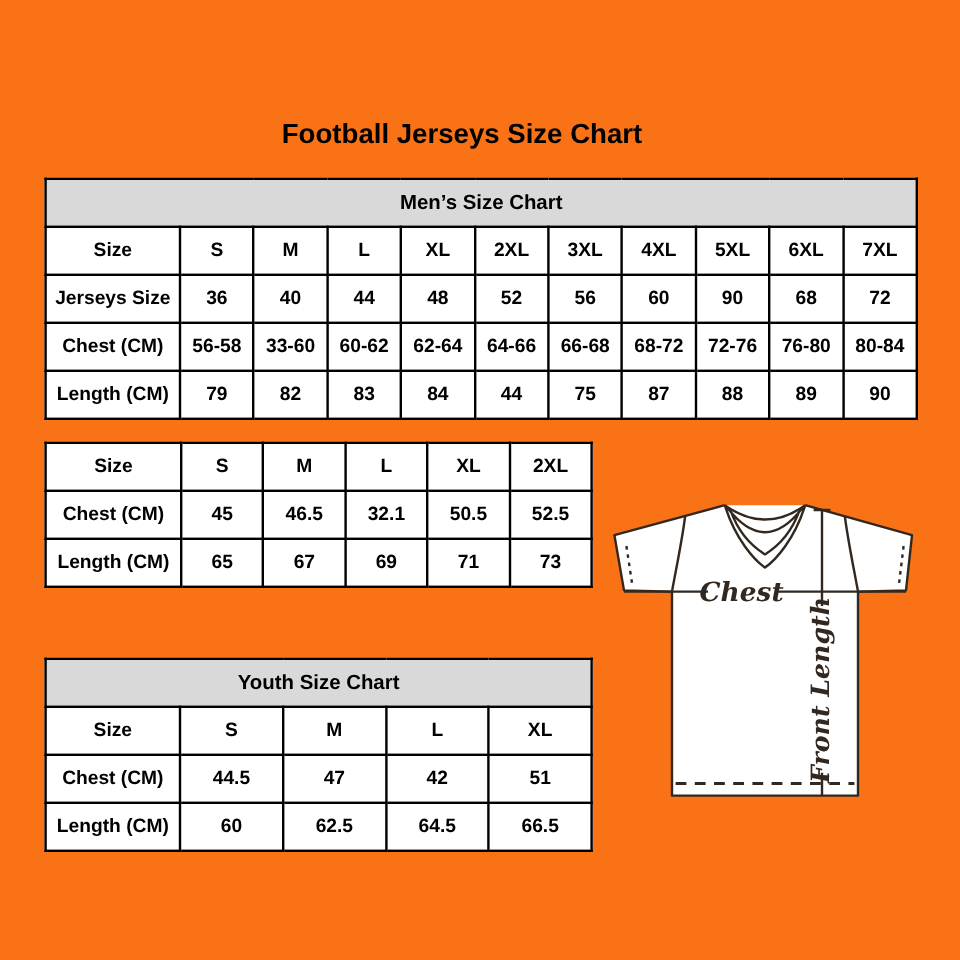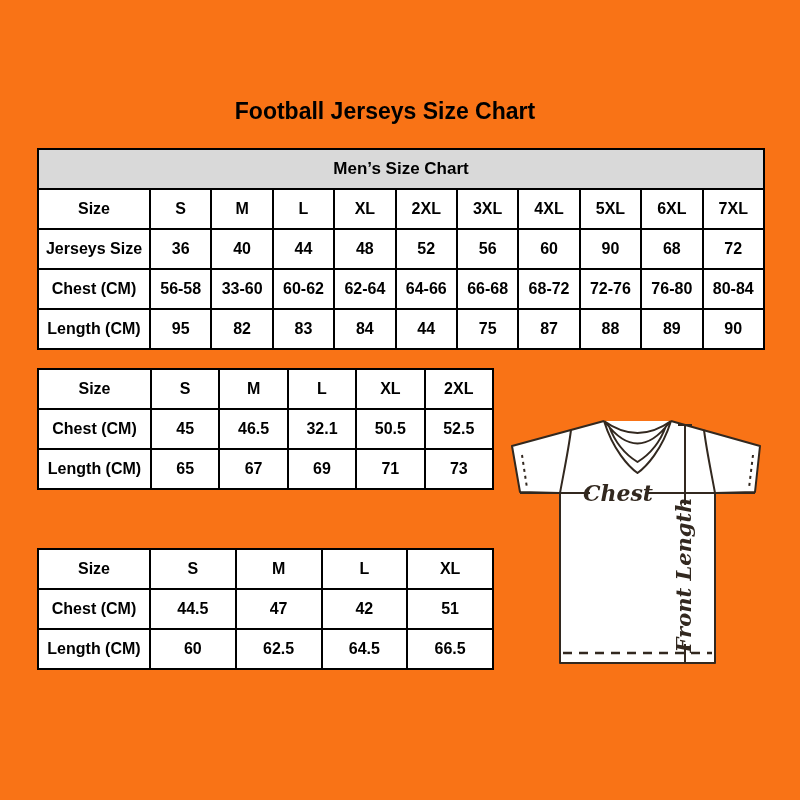--- a/index.html
+++ b/index.html
@@ -92,21 +92,21 @@
           <td>62-64</td>
           <td>64-66</td>
           <td>66-68</td>
           <td>68-72</td>
           <td>72-76</td>
           <td>76-80</td>
           <td>80-84</td>
         </tr>
         <tr>
           <th>Length (CM)</th>
-          <td>95</td>
+          <td>79</td>
           <td>82</td>
           <td>83</td>
           <td>84</td>
           <td>44</td>
           <td>75</td>
           <td>87</td>
           <td>88</td>
           <td>89</td>
           <td>90</td>
         </tr>
@@ -152,20 +152,23 @@
 
   <table id="youth-table" class="size-table">
       <colgroup>
         <col class="c-first">
         <col class="c-data">
         <col class="c-data">
         <col class="c-data">
         <col class="c-data">
       </colgroup>
       <tbody>
+        <tr>
+          <th colspan="5" class="table-title">Youth Size Chart</th>
+        </tr>
         <tr>
           <th>Size</th>
           <td>S</td>
           <td>M</td>
           <td>L</td>
           <td>XL</td>
         </tr>
         <tr>
           <th>Chest (CM)</th>
           <td>44.5</td>

